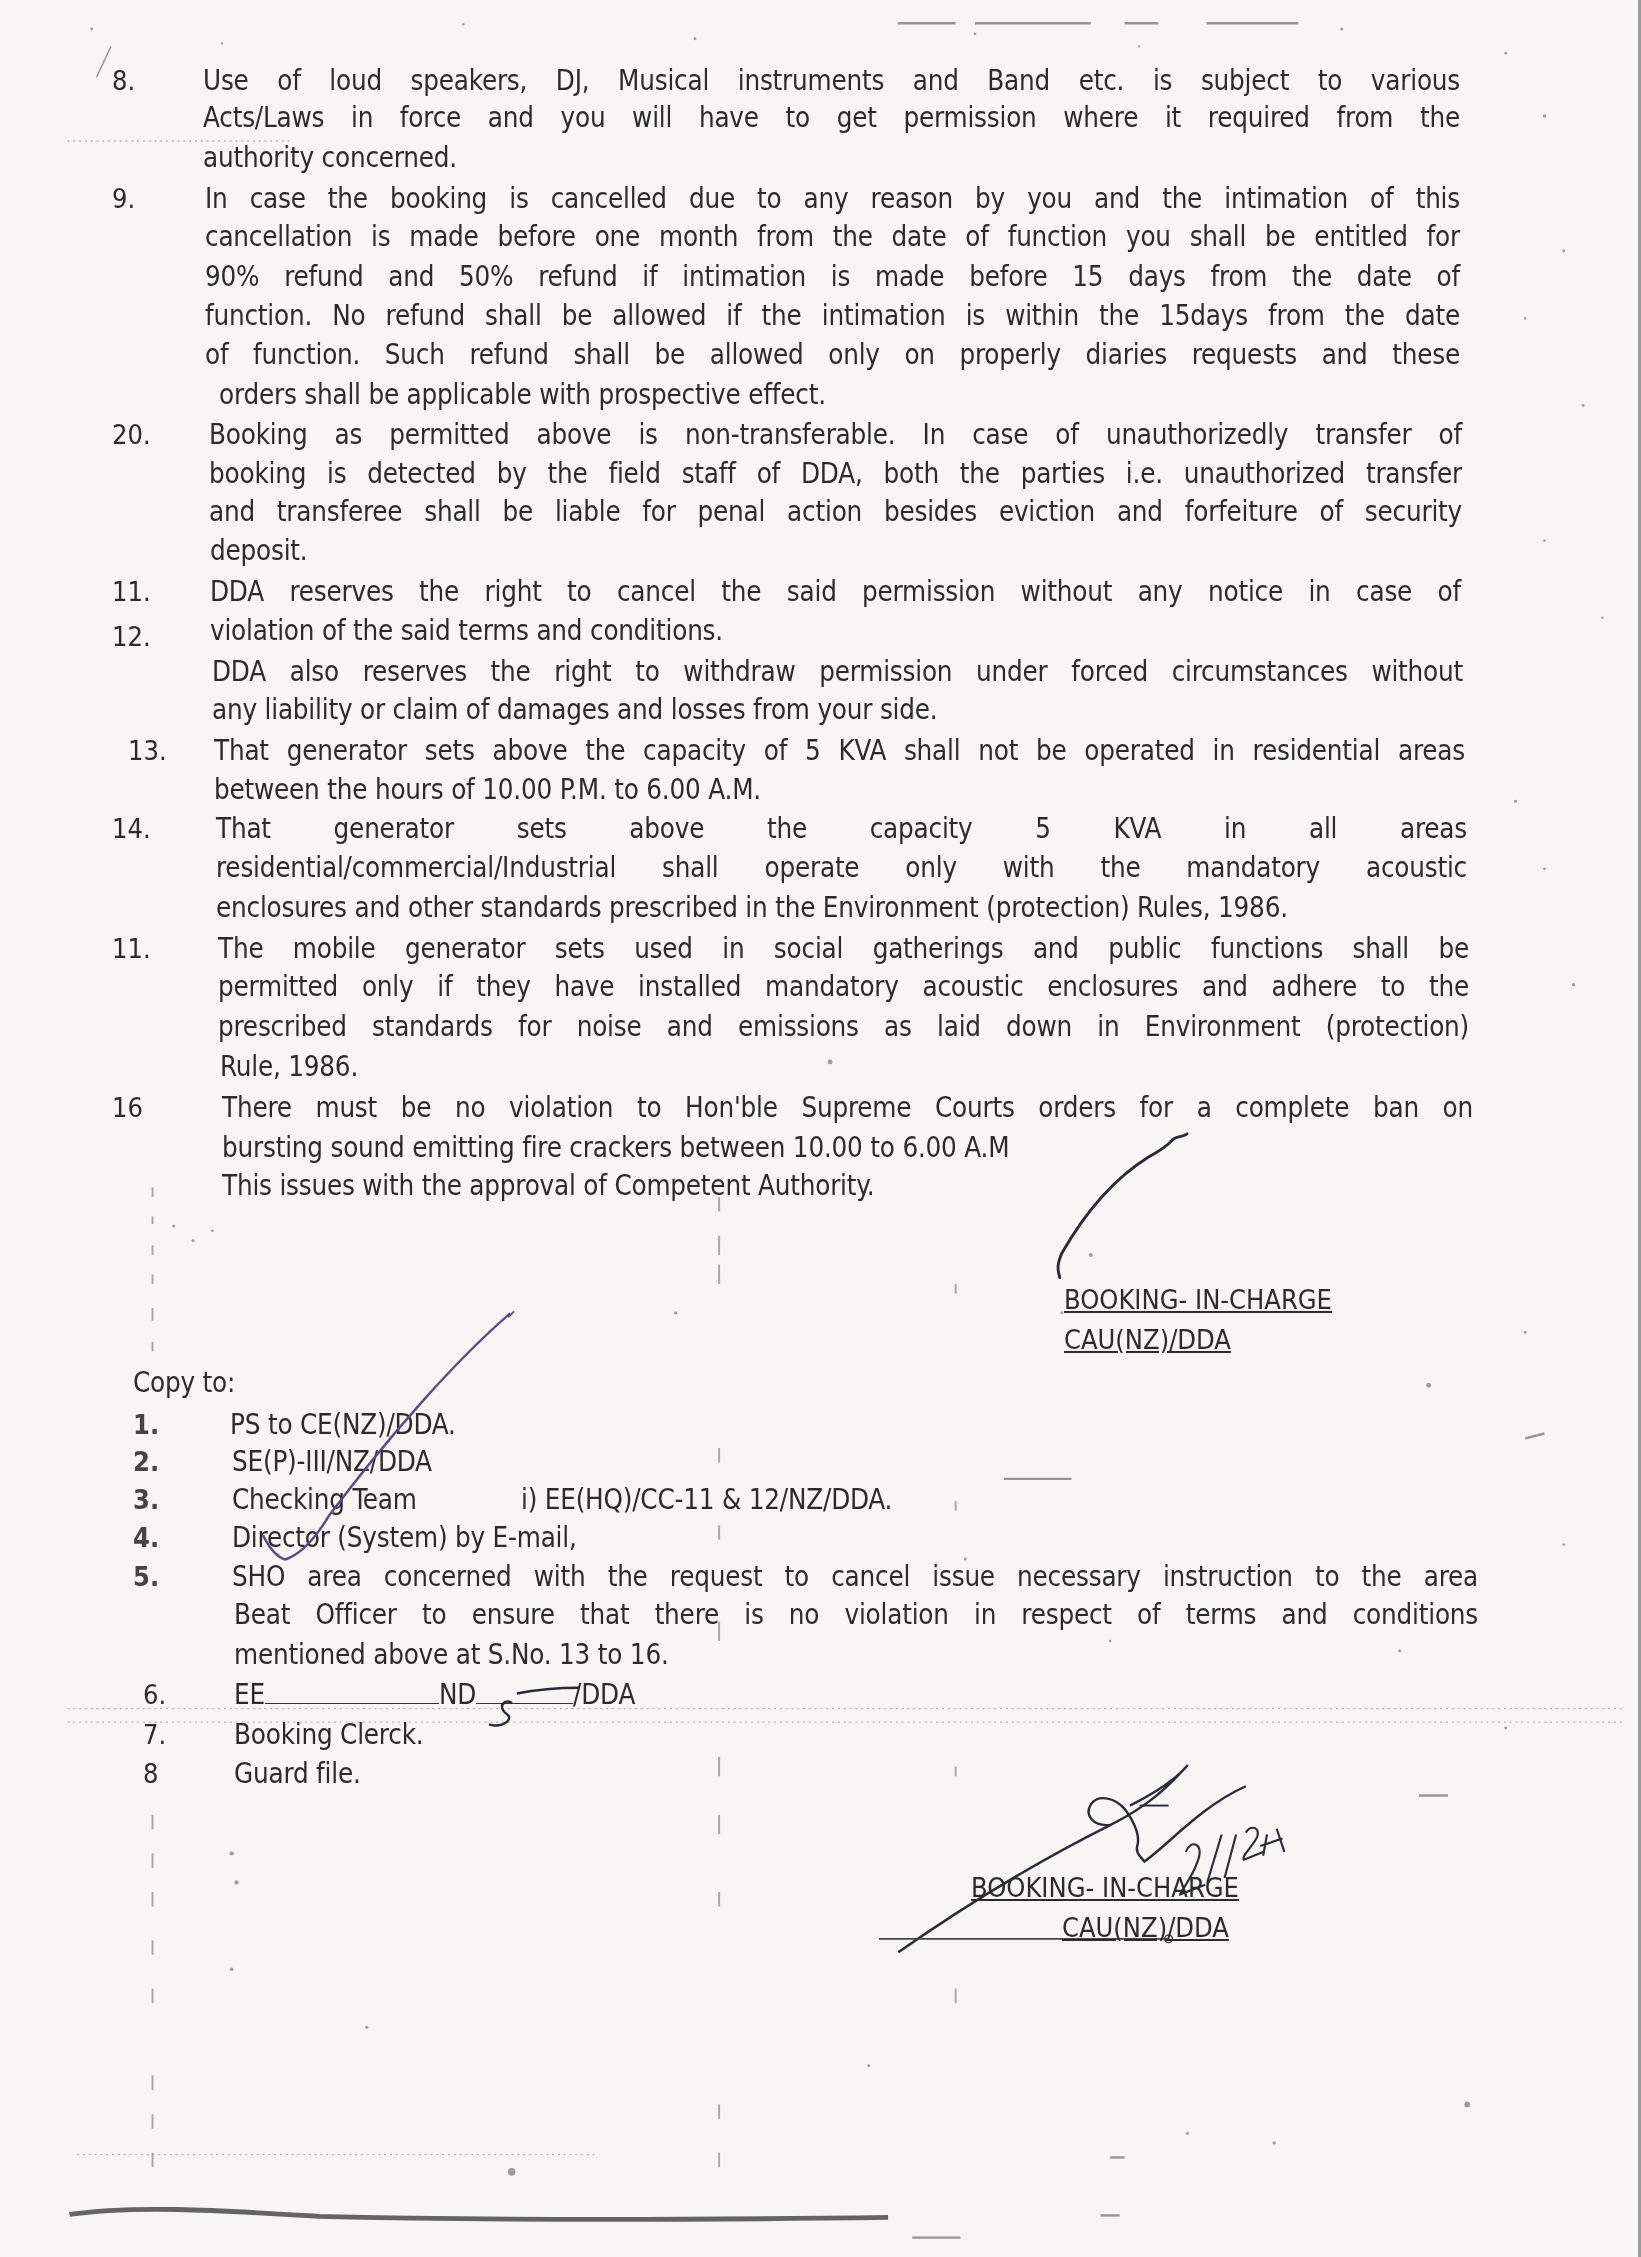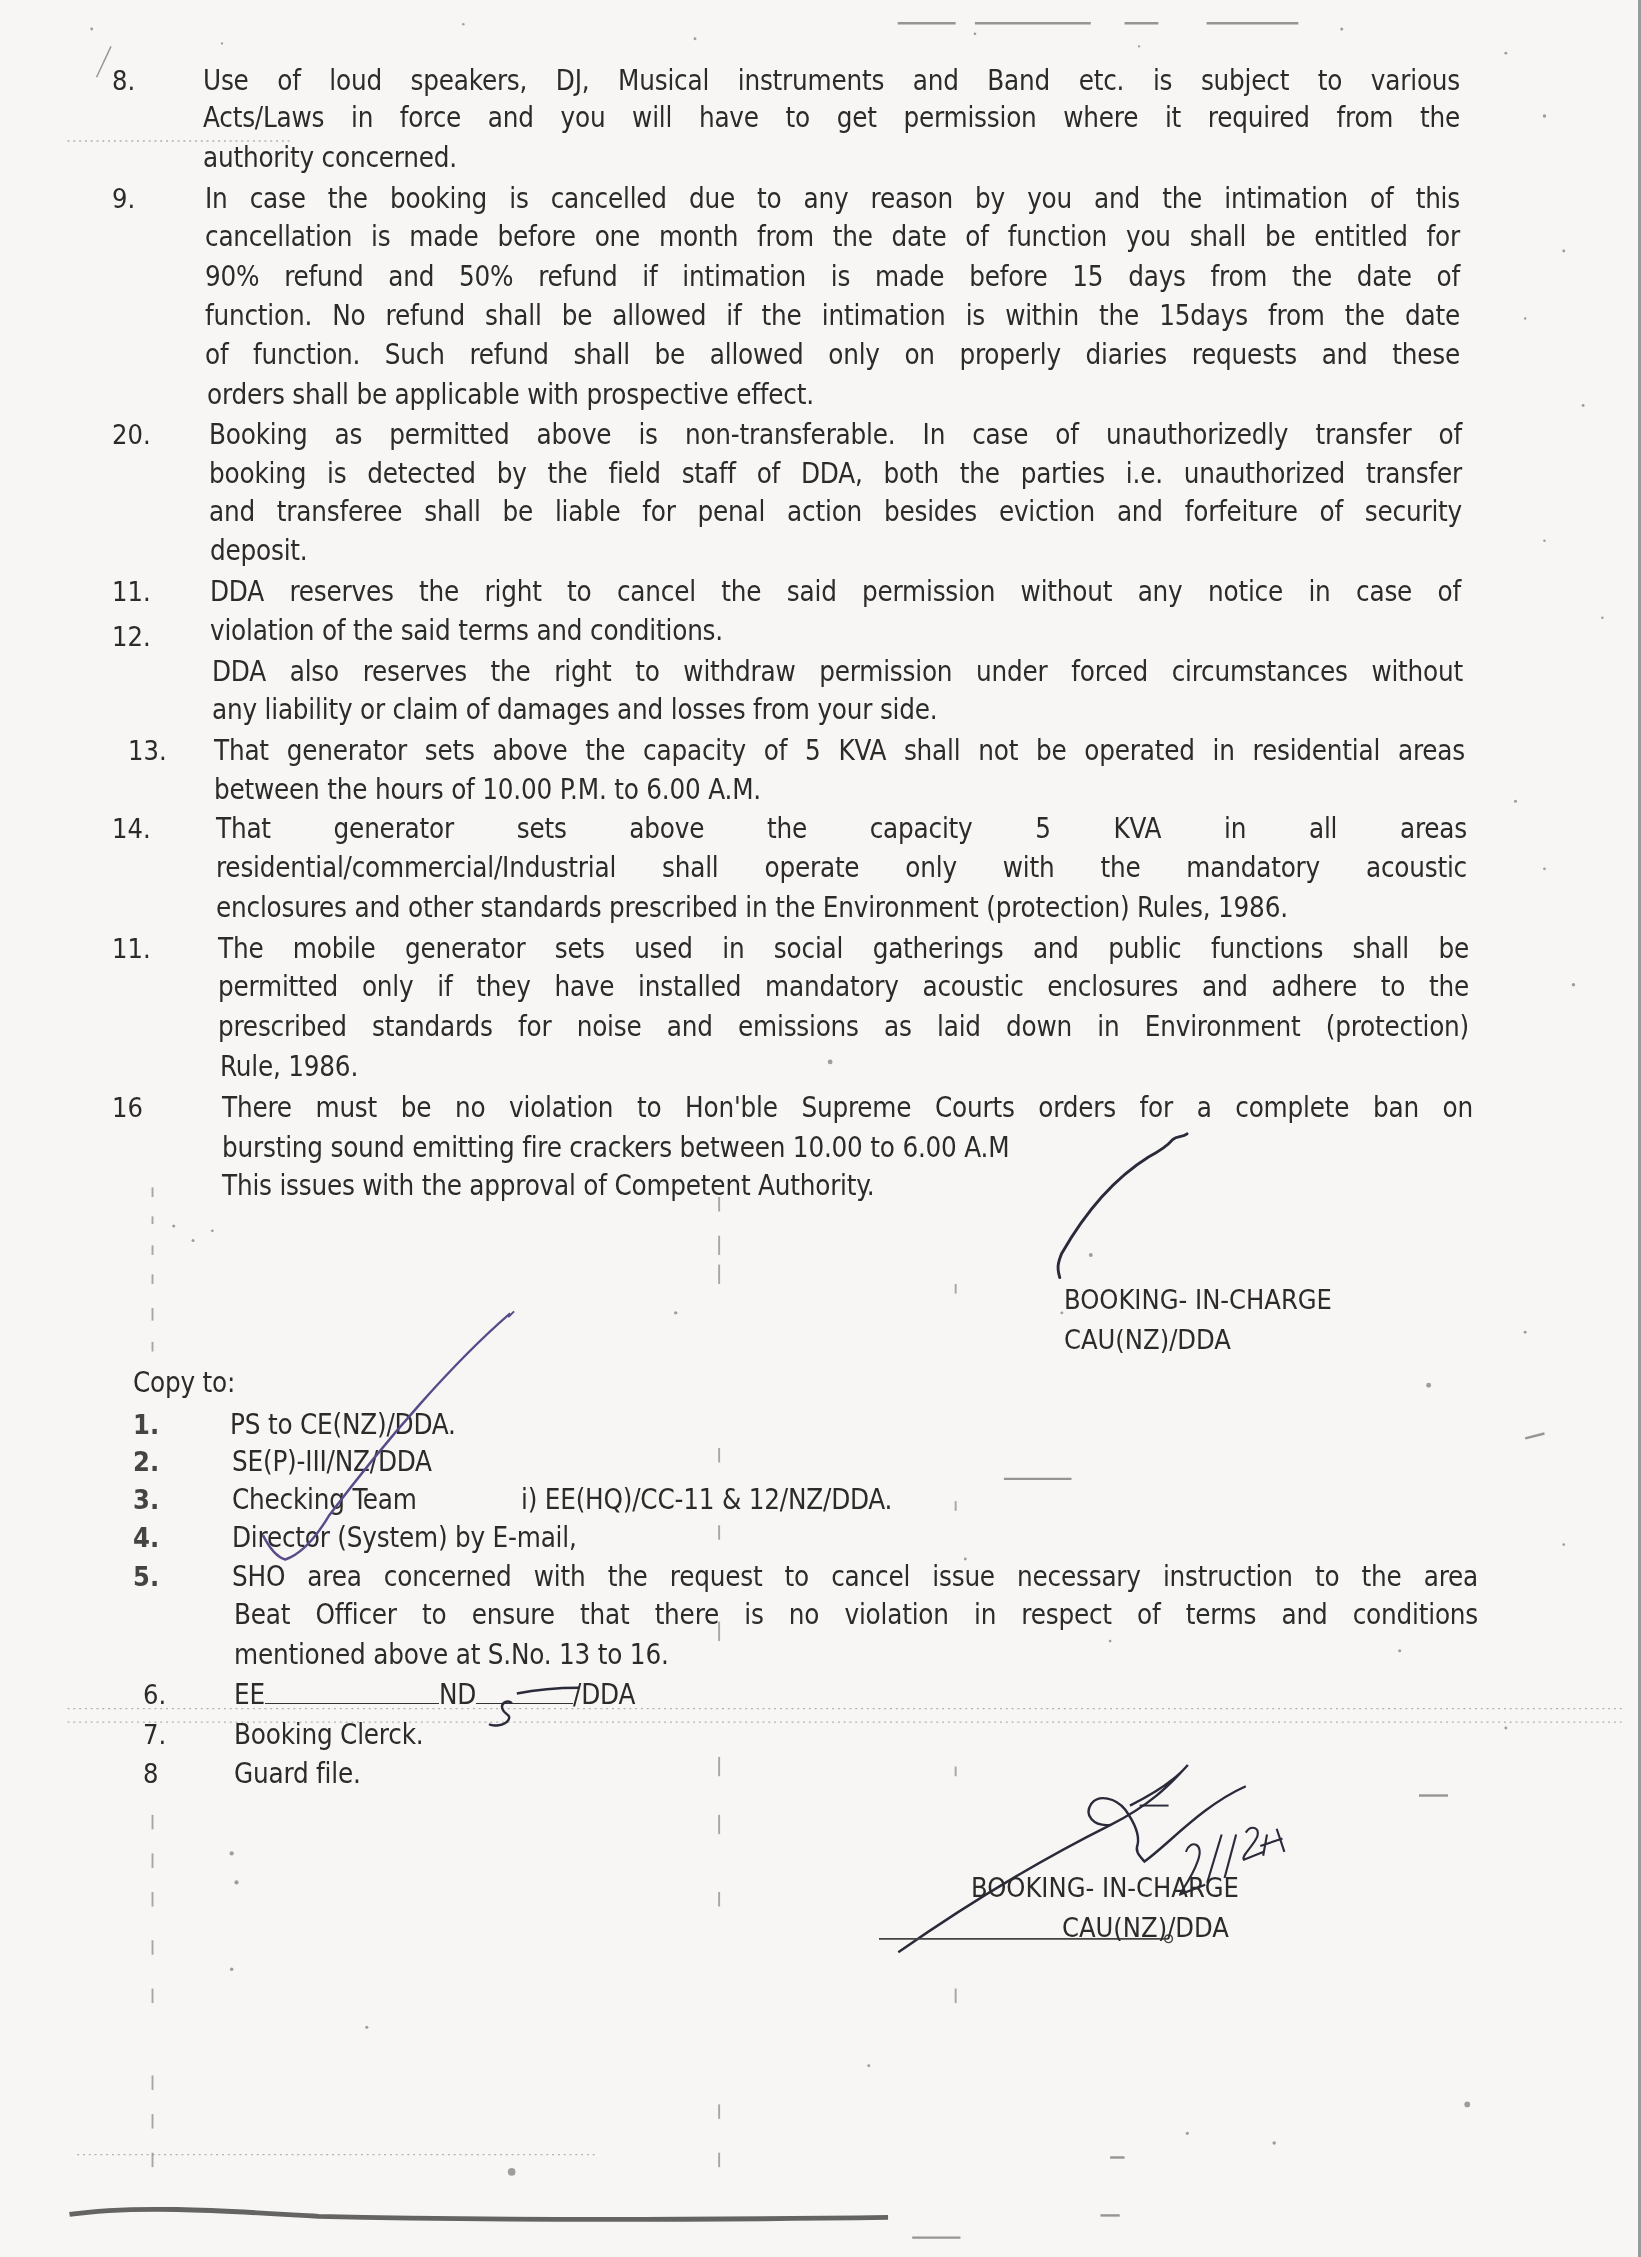--- a/index.html
+++ b/index.html
@@ -12,21 +12,21 @@
   .page { position: absolute; inset: 0; }
   .edge-right { position: absolute; right: 0; top: 0; width: 2.9px; height: 2257px; background: #9a9a9a; }
   .noise { position: absolute; inset: 0; pointer-events: none; }
   .line {
     position: absolute; left: 0; white-space: nowrap;
     font-size: 27.5px; letter-spacing: -0.2px; line-height: 33px;
     transform-origin: left center;
   }
   .num { position: absolute; font-size: 27px; line-height: 33px; white-space: nowrap; }
   .justify { text-align: justify; text-align-last: justify; white-space: normal; }
-  .sig-block { position: absolute; font-size: 27px; line-height: 33px; white-space: nowrap; }
+  .sig-block { position: absolute; font-size: 27px; line-height: 33px; white-space: nowrap; text-decoration: underline; }
   .hand { position: absolute; pointer-events: none; }
   .underline-blank { display: inline-block; border-bottom: 1.9px solid #333; height: 25px; vertical-align: baseline; }
   .copy-num { font-weight: bold; color: #444; }
 </style>
 </head>
 <body>
 
 <div class="page">
 
   <svg class="noise" width="1641" height="2257" viewBox="0 0 1700 2338">
@@ -140,21 +140,21 @@
       <div class="line" style="left:203px;top:141px">authority concerned.</div>
     </div>
 
     <div>
       <span class="num" style="left:112px;top:182px">9.</span>
       <div class="line justify" style="left:205px;top:182px;width:1255px">In case the booking is cancelled due to any reason by you and the intimation of this</div>
       <div class="line justify" style="left:205px;top:220px;width:1255px">cancellation is made before one month from the date of function you shall be entitled for</div>
       <div class="line justify" style="left:205px;top:260px;width:1255px">90% refund and 50% refund if intimation is made before 15 days from the date of</div>
       <div class="line justify" style="left:205px;top:299px;width:1255px">function.  No refund shall be allowed if the intimation is within the 15days from the date</div>
       <div class="line justify" style="left:205px;top:338px;width:1255px">of function. Such refund shall be allowed only on properly diaries requests and these</div>
-      <div class="line" style="left:207px;top:378px">orders shall be applicable with prospective effect.</div>
+      <div class="line" style="left:219px;top:378px">orders shall be applicable with prospective effect.</div>
     </div>
 
     <div>
       <span class="num" style="left:112px;top:418px">20.</span>
       <div class="line justify" style="left:209px;top:418px;width:1253px">Booking as permitted above is non-transferable. In case of unauthorizedly transfer of</div>
       <div class="line justify" style="left:209px;top:457px;width:1253px">booking is detected by the field staff of DDA, both the parties i.e. unauthorized transfer</div>
       <div class="line justify" style="left:209px;top:495px;width:1253px">and transferee shall be liable for penal action besides eviction and forfeiture of security</div>
       <div class="line" style="left:210px;top:534px">deposit.</div>
     </div>
 

